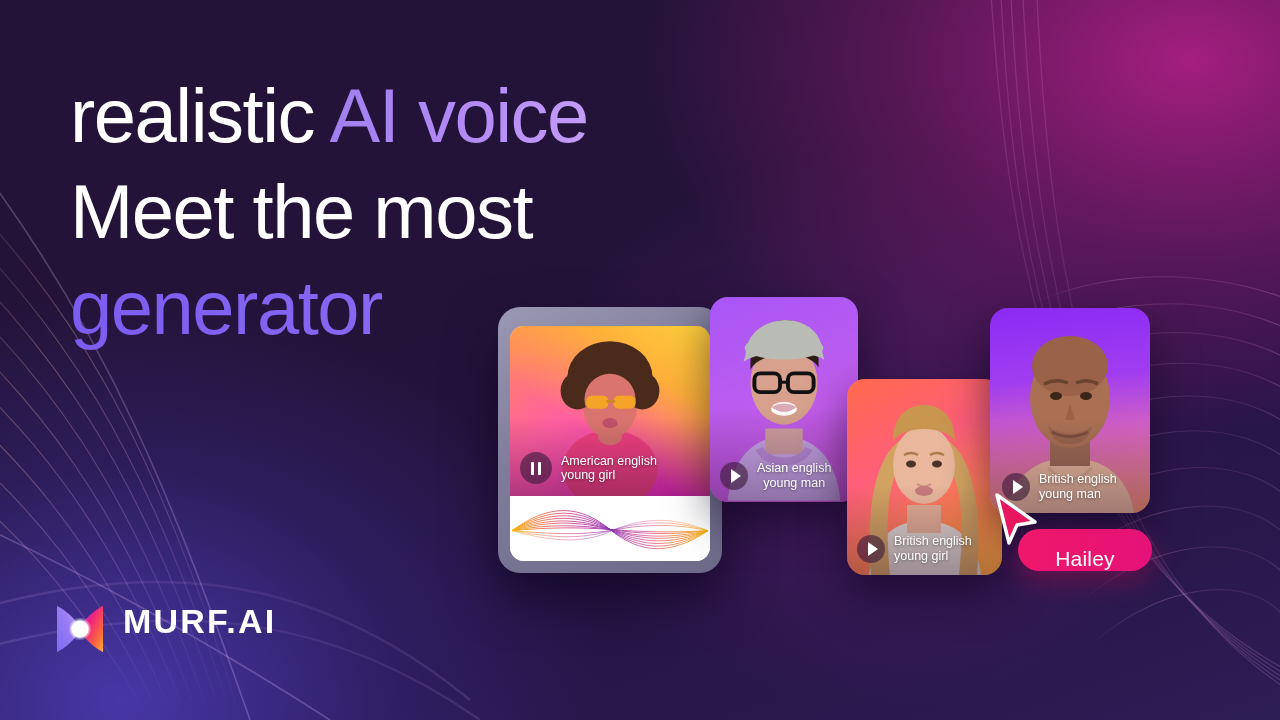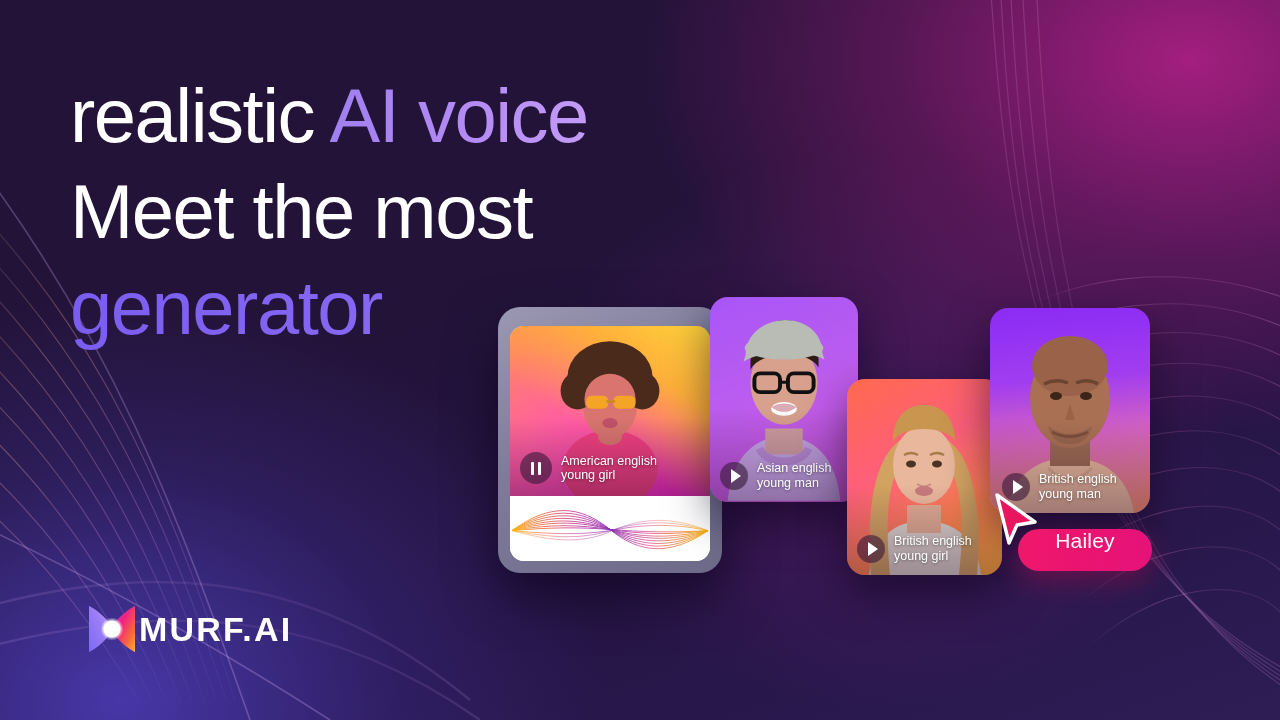--- a/index.html
+++ b/index.html
@@ -35,21 +35,21 @@
   #headline .accent1 {
     background:linear-gradient(95deg,#a07ff0 0%,#b48bf5 55%,#c49cf8 100%);
     -webkit-background-clip:text; background-clip:text; color:transparent;
   }
   #headline .accent2 {
     background:linear-gradient(95deg,#7a5cf0 0%,#8a6bf4 55%,#9a7cf7 100%);
     -webkit-background-clip:text; background-clip:text; color:transparent;
   }
 
   
-  #logo { position:absolute; left:86px; top:602px; display:flex; align-items:center; gap:1px; }
+  #logo { position:absolute; left:54px; top:602px; display:flex; gap:17px; }
   #logo .mark { width:52px; height:54px; display:block; }
   #logo .wordmark {
     font-size:34px; font-weight:700; color:#fff;
     letter-spacing:2.2px;
   }
 
   
   .vcard {
     position:absolute;
     border-radius:18px;
@@ -100,31 +100,31 @@
   #card-main .wave { position:absolute; left:0; right:0; bottom:0; height:27.5%; background:#fff; }
 
   
   .ph-1 { background:linear-gradient(145deg,#ff8a5b 0%,#ff5fa0 42%,#f324c8 100%); }
   .ph-1-acc { background:linear-gradient(215deg,#ffd43b 0%,#ffb03a 28%,rgba(255,140,90,0) 62%); }
   .ph-2 { background:linear-gradient(160deg,#a855f7 0%,#b95cf0 40%,#d45cdc 100%); }
   .ph-3 { background:linear-gradient(150deg,#ff6a4d 0%,#ff5f7a 40%,#ff8a4a 75%,#ffb03a 100%); }
   .ph-4 { background:linear-gradient(175deg,#8b2bf5 0%,#a13df0 35%,#d563c0 62%,#f3956b 100%); }
 
   
-  #card-2 { left:710px; top:297px; width:148px; height:205px; }
+  #card-2 { left:710px; top:297px; width:148px; height:205px;text-align:center; }
   #card-3 { left:847px; top:379px; width:155px; height:196px; }
   #card-4 { left:990px; top:308px; width:160px; height:205px; }
 
   
   #hailey {
     position:absolute; left:1018px; top:529px;
     width:134px; height:42px;
     border-radius:21px;
     background:linear-gradient(100deg,#f0186b 0%,#ea1470 48%,#e5127a 100%);
-    display:flex; align-items:flex-start; justify-content:center;
+    display:flex; align-items:flex-end; justify-content:center;
     color:#fff; font-size:21px; letter-spacing:.2px;
     box-shadow:0 10px 26px rgba(180,10,70,.4);
   }
 
   
   #cursor { position:absolute; left:992px; top:492px; width:48px; height:56px; }
 </style>
 </head>
 <body>
 

